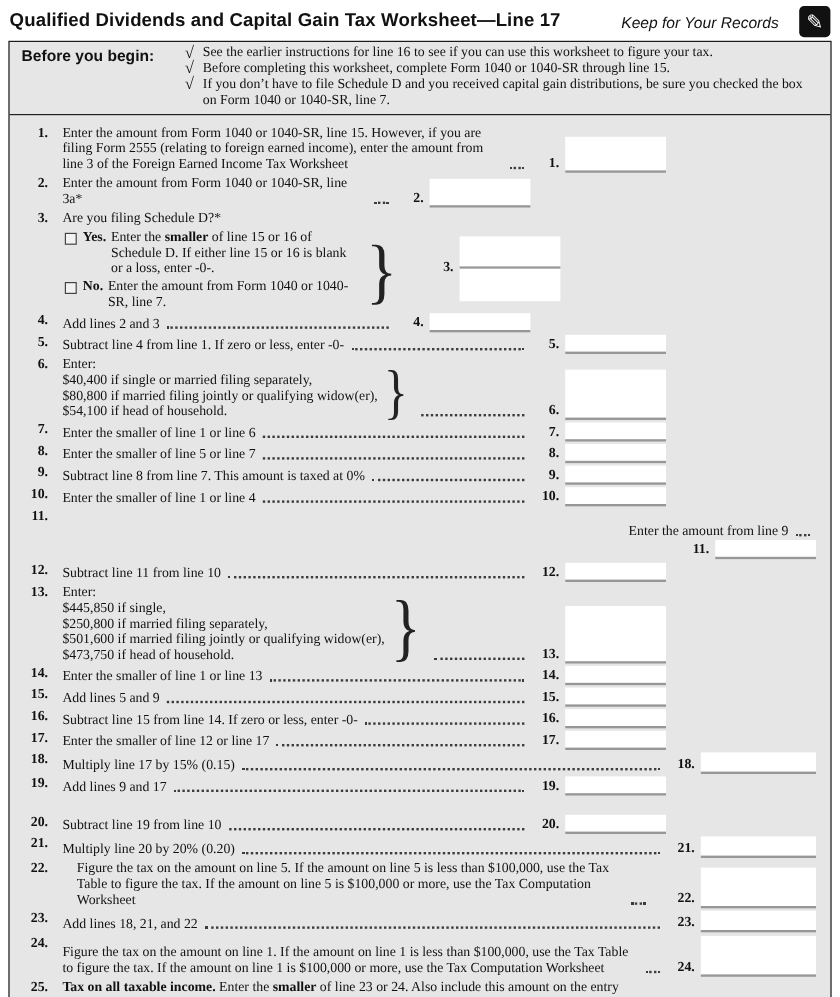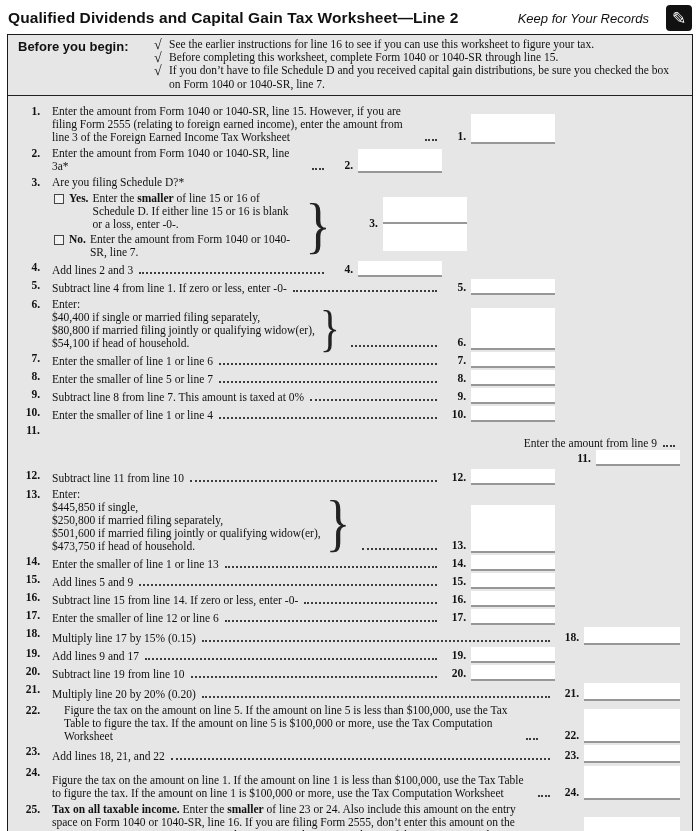--- a/index.html
+++ b/index.html
@@ -54,21 +54,21 @@
   .brace-md{font-size:42px;transform:translateY(4px) scaleY(1.2);}
   .brace-xl{font-size:52px;transform:translateY(4px) scaleY(1.2);}
   
   .foot{padding:2px 12px 5px 12px;font-size:11px;font-style:italic;line-height:12.5px;}
 </style>
 </head>
 <body>
 
 <div class="page">
   <div class="hdr">
-    <div class="hdr-title">Qualified Dividends and Capital Gain Tax Worksheet—Line 2</div>
+    <div class="hdr-title">Qualified Dividends and Capital Gain Tax Worksheet—Line 17</div>
     <div class="hdr-right">
       <div class="keep">Keep for Your Records</div>
       <div class="pencil">
           <span>✎</span>
         </div>
     </div>
   </div>
 
   <div class="panel">
     <div class="byb">
@@ -308,21 +308,21 @@
           </div>
           <div class="ecell">
             <div class="elabel">16.</div>
             <div class="ebox" style="width: 84px; height: 16px;"></div>
           </div>
           <div class="spacer" style="width: 125px;"></div>
         </div>
         <div class="row" style="margin-top: 2px;">
           <div class="num">17.</div>
           <div class="content">
-            <span class="txt">Enter the smaller of line 12 or line 6</span>
+            <span class="txt">Enter the smaller of line 12 or line 17</span>
             <div class="leader"></div>
           </div>
           <div class="ecell">
             <div class="elabel">17.</div>
             <div class="ebox" style="width: 84px; height: 16px;"></div>
           </div>
           <div class="spacer" style="width: 125px;"></div>
         </div>
         <div class="row" style="margin-top: 2px;">
           <div class="num">18.</div>
@@ -340,21 +340,21 @@
           <div class="content">
             <span class="txt">Add lines 9 and 17</span>
             <div class="leader"></div>
           </div>
           <div class="ecell">
             <div class="elabel">19.</div>
             <div class="ebox" style="width: 84px; height: 16px;"></div>
           </div>
           <div class="spacer" style="width: 125px;"></div>
         </div>
-        <div class="row" style="margin-top: 2px; justify-content: center;">
+        <div class="row" style="margin-top: 16px; justify-content: center;">
           <div class="num">20.</div>
           <div class="content">
             <span class="txt">Subtract line 19 from line 10</span>
             <div class="leader"></div>
           </div>
           <div class="ecell">
             <div class="elabel">20.</div>
             <div class="ebox" style="width: 84px; height: 16px;"></div>
           </div>
           <div class="spacer" style="width: 125px;"></div>

